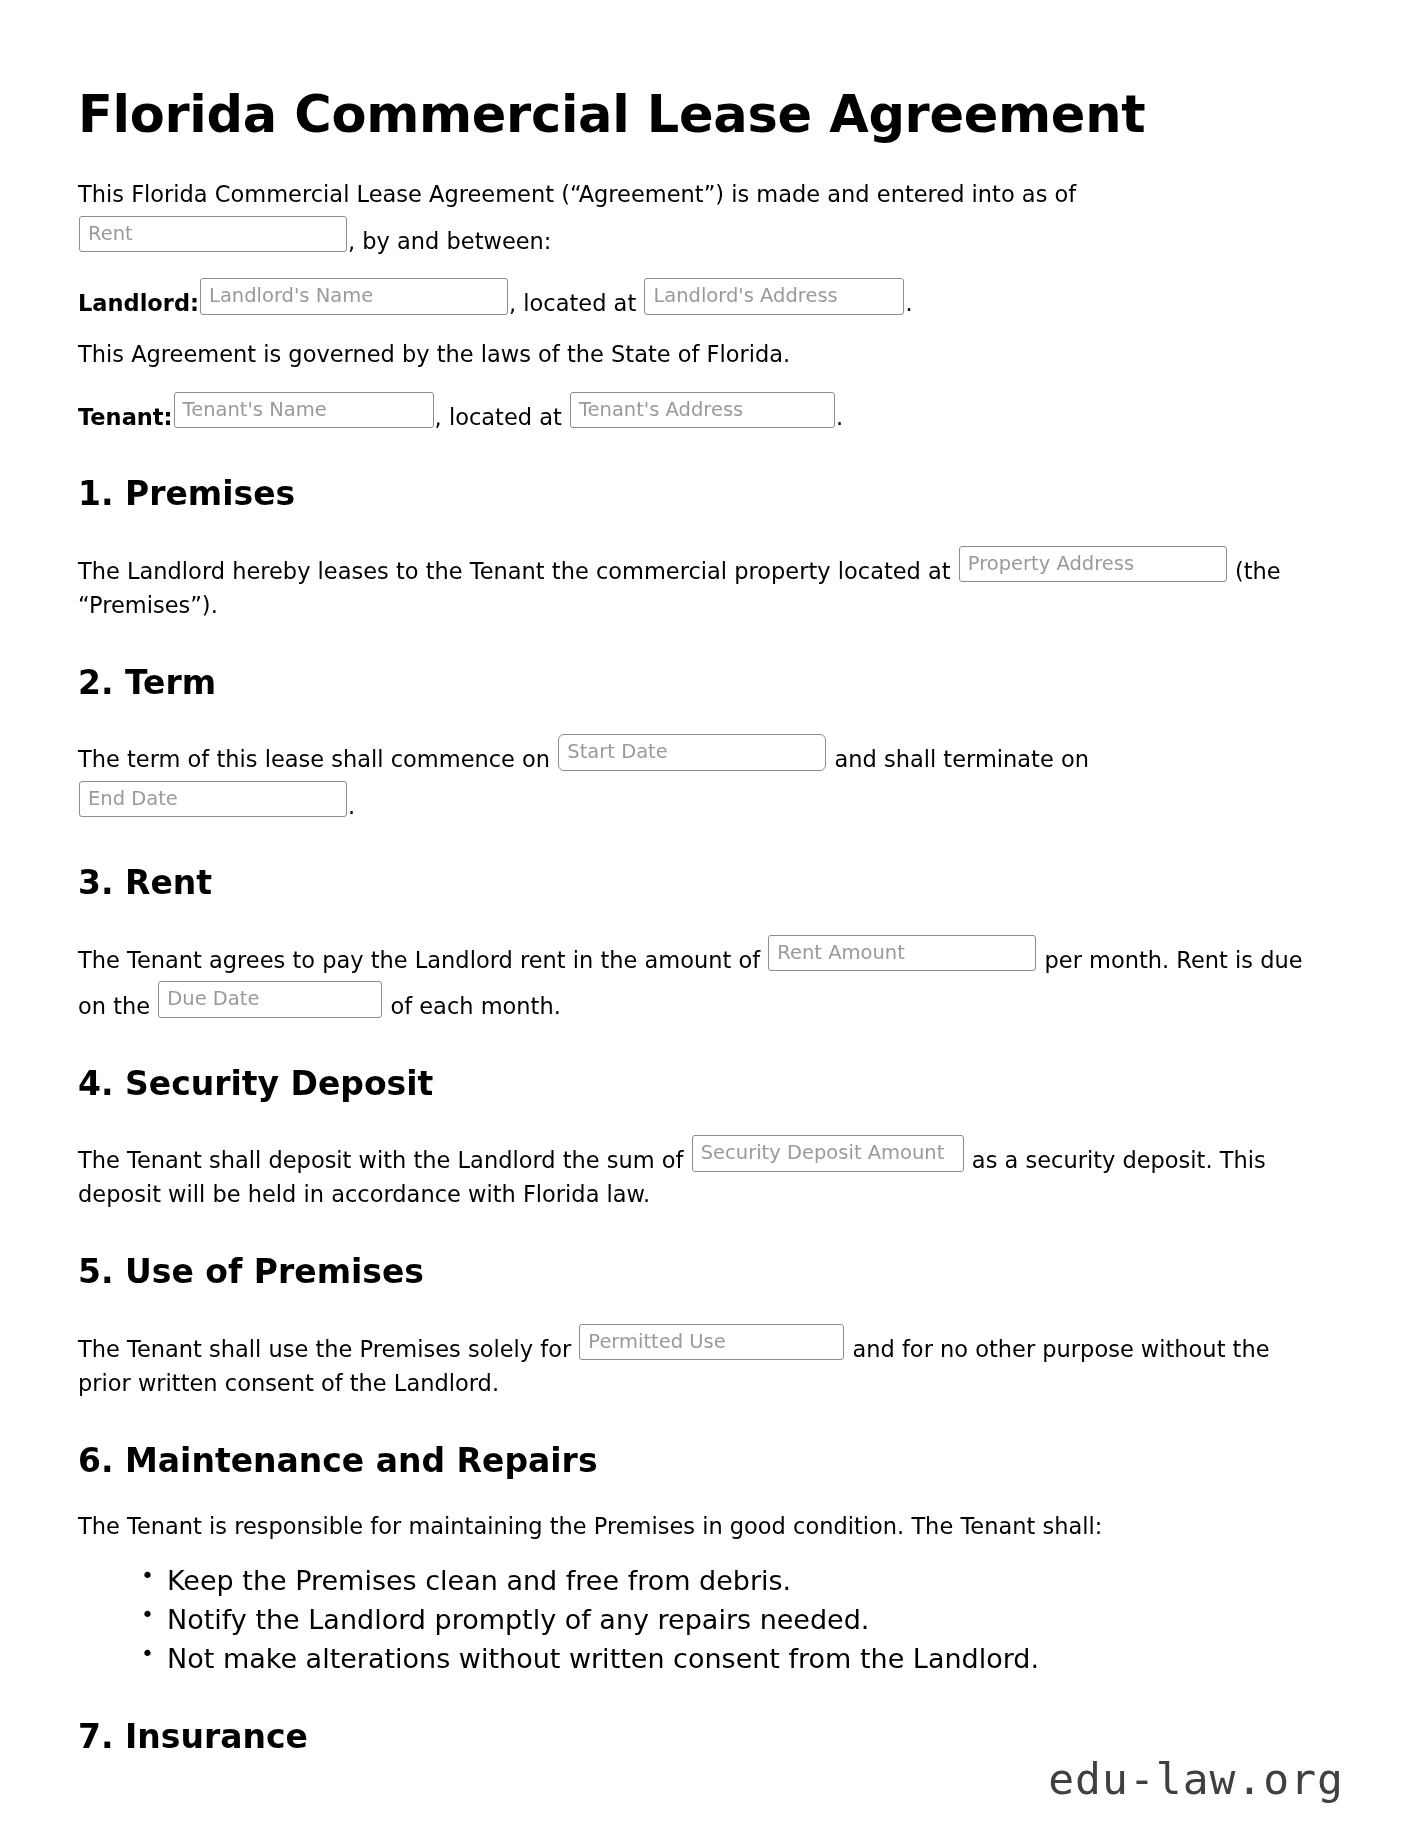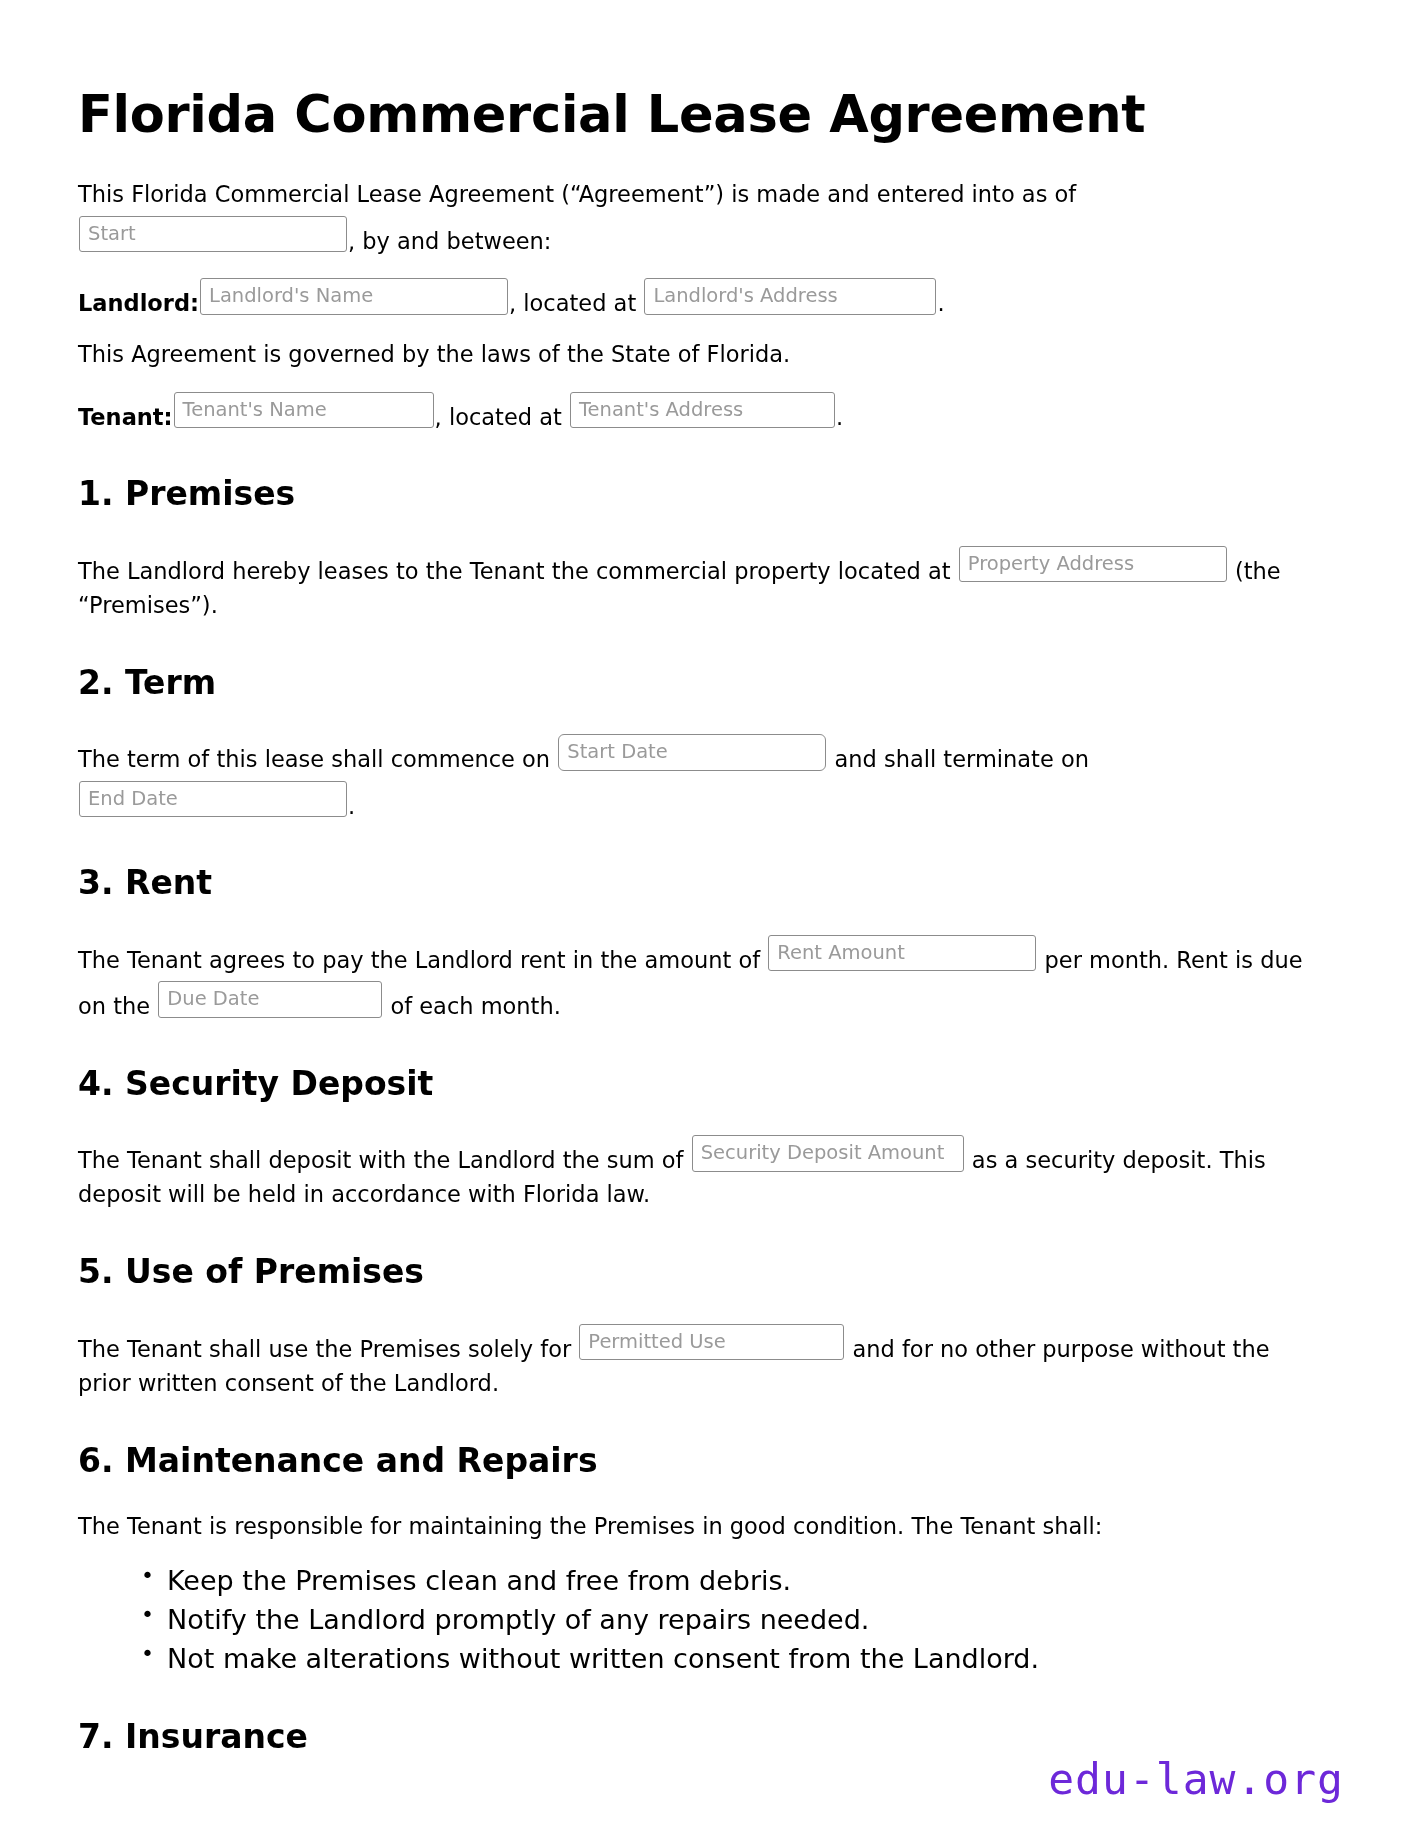--- a/index.html
+++ b/index.html
@@ -63,21 +63,21 @@
     line-height: 1;
     padding: 7px 8px 8px 8px;
     margin: 0 1px;
     position: relative;
     top: 4px;
     white-space: nowrap;
     overflow: hidden;
   }
   .f-date        { width: 268px; }
   .f-llname      { width: 308px; }
-  .f-lladdr      { width: 292px; }
+  .f-lladdr      { width: 260px; }
   .f-tnname      { width: 260px; }
   .f-tnaddr      { width: 265px; }
   .f-propaddr    { width: 268px; }
   .f-startdate   { width: 268px; border-radius: 6px; }
   .f-enddate     { width: 268px; }
   .f-rentamount  { width: 268px; }
   .f-duedate     { width: 224px; }
   .f-secdeposit  { width: 272px; }
   .f-permitteduse{ width: 265px; }
 
@@ -101,34 +101,34 @@
     font-size: 22px;
   }
 
   .watermark {
     position: absolute;
     right: 72px;
     bottom: 28px;
     font-family: "DejaVu Sans Mono", monospace;
     font-size: 43px;
     letter-spacing: 1px;
-    color: #6d28d9;
+    color: #404040;
     white-space: nowrap;
   }
 </style>
 </head>
 <body>
 
 <div class="page">
 
   <h1 class="doc-title">Florida Commercial Lease Agreement</h1>
 
   <p class="para">
     <span>This Florida Commercial Lease Agreement (“Agreement”) is made and entered into as of</span>
-    <span class="field f-date">Start</span><span>, by and between:</span>
+    <span class="field f-date">Rent</span><span>, by and between:</span>
   </p>
 
   <p class="para">
     <span class="strong-label">Landlord:</span><span class="field f-llname">Landlord's Name</span><span>, located at</span>
     <span class="field f-lladdr">Landlord's Address</span><span>.</span>
   </p>
 
   <p class="para">This Agreement is governed by the laws of the State of Florida.</p>
 
   <p class="para">

